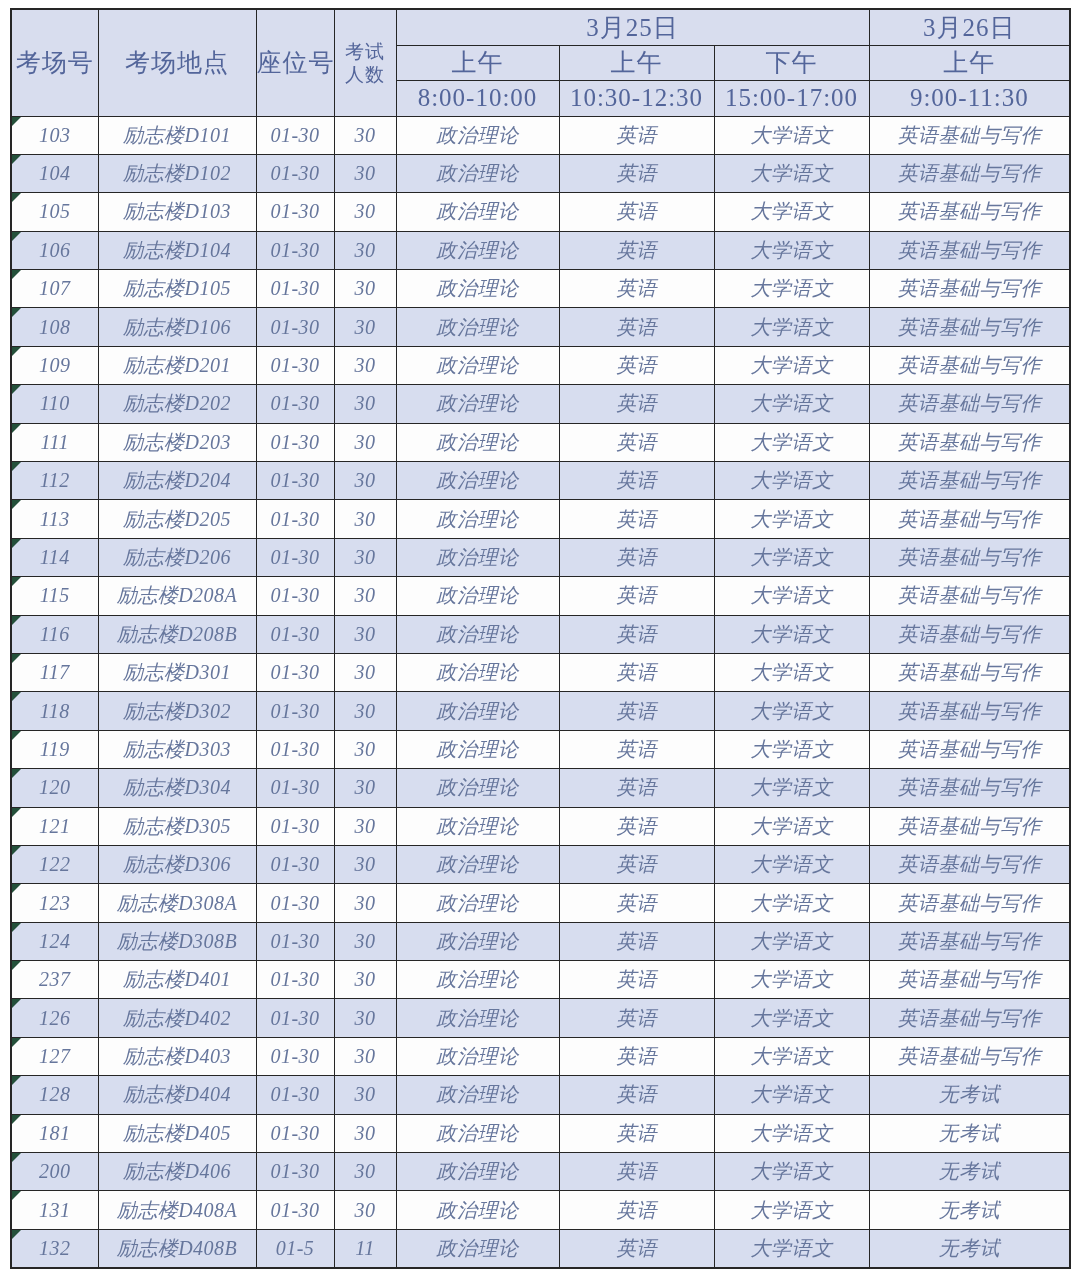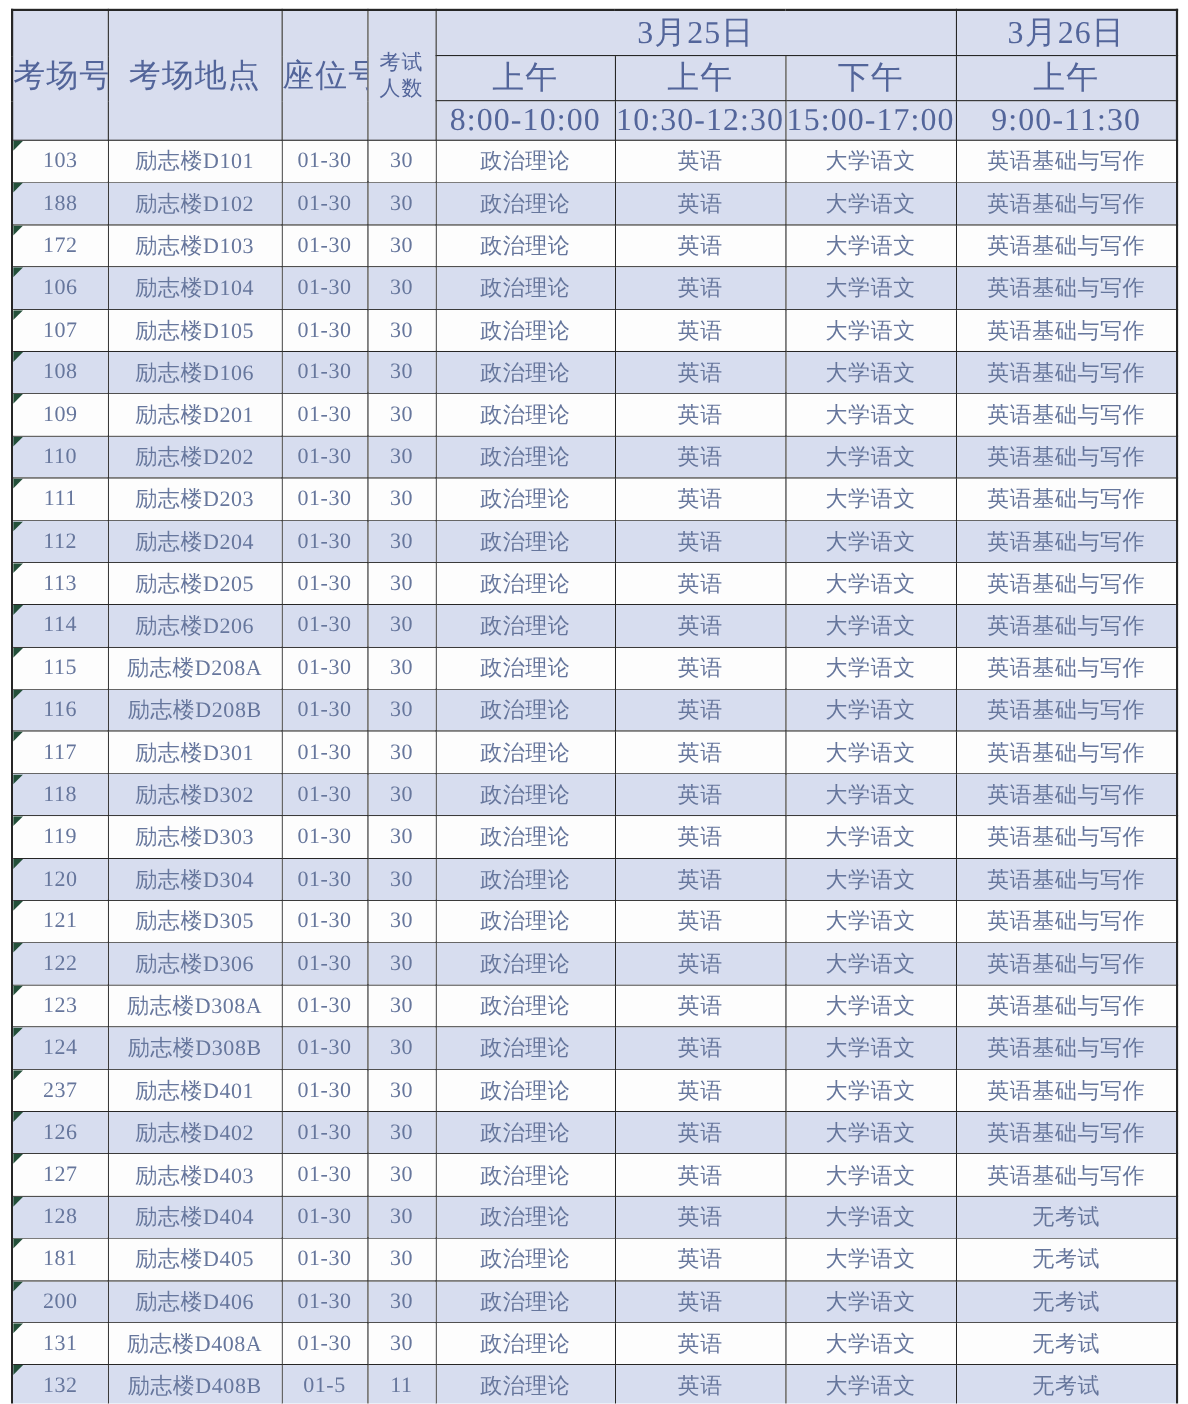--- a/index.html
+++ b/index.html
@@ -26,35 +26,35 @@
     border:1.5px solid var(--border);
     text-align:center;
     vertical-align:middle;
     overflow:hidden;
     white-space:nowrap;
   }
   thead th{
     background:var(--header-bg);
     color:var(--header-text);
     font-weight:normal;
-    font-size:29px;
+    font-size:25px;
     letter-spacing:1px;
   }
   thead tr.date-row{height:36px;}
   thead tr.period-row{height:35px;margin-left:44px;}
   thead tr.time-row{height:36px;}
   thead th.count-h{font-size:19px;line-height:23px;letter-spacing:1px;}
   tbody td{
     color:var(--text);
     font-size:20px;
     letter-spacing:0.5px;
     background:var(--white-bg);
     position:relative;
   }
-  tbody tr{height:38.4px;}
+  tbody tr{height:38.4px;font-style:italic;}
   tbody tr.alt td{background:var(--alt-bg);}
   tbody td.room-cell::before{
     content:"";
     position:absolute;
     left:0;top:0;
     width:0;height:0;
     border-top:9px solid var(--triangle);
     border-right:9px solid transparent;
   }
 </style>
@@ -100,31 +100,31 @@
           <td class="room-cell">103</td>
           <td>励志楼D101</td>
           <td>01-30</td>
           <td>30</td>
           <td>政治理论</td>
           <td>英语</td>
           <td>大学语文</td>
           <td>英语基础与写作</td>
         </tr>
         <tr class="alt">
-          <td class="room-cell">188</td>
+          <td class="room-cell">104</td>
           <td>励志楼D102</td>
           <td>01-30</td>
           <td>30</td>
           <td>政治理论</td>
           <td>英语</td>
           <td>大学语文</td>
           <td>英语基础与写作</td>
         </tr>
         <tr>
-          <td class="room-cell">172</td>
+          <td class="room-cell">105</td>
           <td>励志楼D103</td>
           <td>01-30</td>
           <td>30</td>
           <td>政治理论</td>
           <td>英语</td>
           <td>大学语文</td>
           <td>英语基础与写作</td>
         </tr>
         <tr class="alt">
           <td class="room-cell">106</td>

